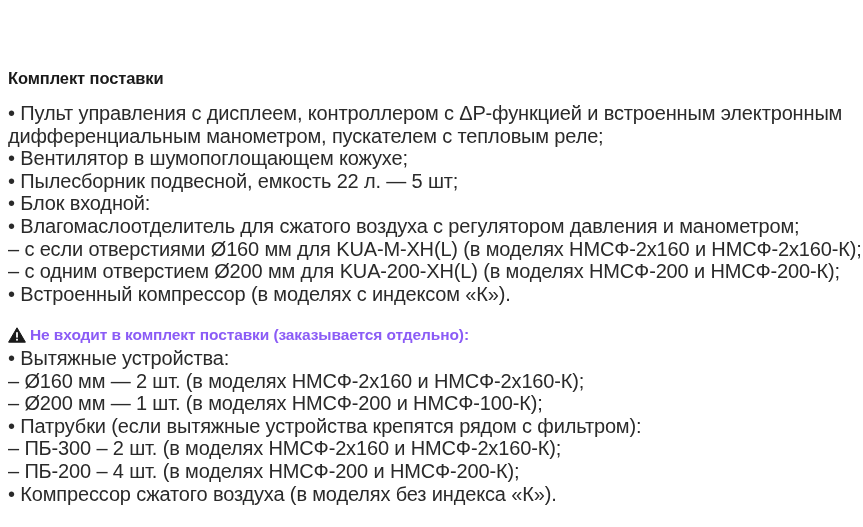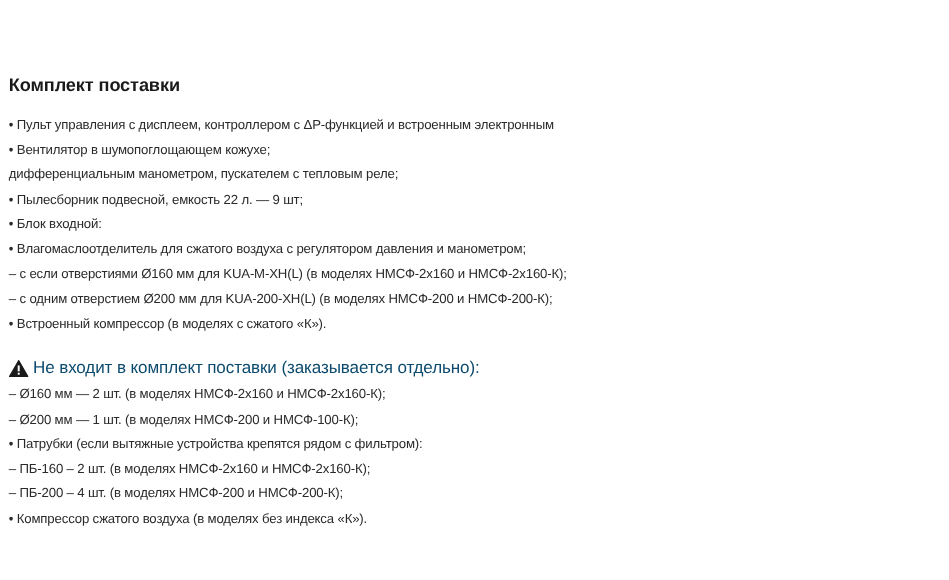--- a/index.html
+++ b/index.html
@@ -24,34 +24,34 @@
     }
     .heading {
       font-size: 16.5px;
       font-weight: bold;
       color: #1a1a1a;
       line-height: 24px;
       margin: 0 0 12px 0;
       letter-spacing: -0.1px;
     }
     .line {
-      font-size: 12px;
+      font-size: 20px;
       line-height: 22.6px;
       color: #2a2a2a;
       white-space: nowrap;
       letter-spacing: -0.15px;
     }
     .gap {
       height: 19px;
     }
     .warn-heading {
       font-size: 15.5px;
-      font-weight: normal;
+      font-weight: bold;
       line-height: 22.6px;
-      color: #0c4a6e;
+      color: #8b5cf6;
       white-space: nowrap;
       display: flex;
       align-items: center;
       letter-spacing: -0.1px;
     }
     .warn-icon {
       display: inline-block;
       width: 18px;
       height: 16px;
       margin-right: 4px;
@@ -66,45 +66,46 @@
   </style>
 </head>
 <body>
 
 <div class="content">
 
   <div class="heading">Комплект поставки</div>
 
   <div>
     <div class="line">• Пульт управления с дисплеем, контроллером с ΔР-функцией и встроенным электронным</div>
+    <div class="line">дифференциальным манометром, пускателем с тепловым реле;</div>
     <div class="line">• Вентилятор в шумопоглощающем кожухе;</div>
-    <div class="line">дифференциальным манометром, пускателем с тепловым реле;</div>
-    <div class="line">• Пылесборник подвесной, емкость 22 л. — 9 шт;</div>
+    <div class="line">• Пылесборник подвесной, емкость 22 л. — 5 шт;</div>
     <div class="line">• Блок входной:</div>
     <div class="line">• Влагомаслоотделитель для сжатого воздуха с регулятором давления и манометром;</div>
     <div class="line">– с если отверстиями Ø160 мм для KUA-M-XH(L) (в моделях НМСФ-2x160 и НМСФ-2x160-К);</div>
     <div class="line">– с одним отверстием Ø200 мм для KUA-200-XH(L) (в моделях НМСФ-200 и НМСФ-200-К);</div>
-    <div class="line">• Встроенный компрессор (в моделях с сжатого «К»).</div>
+    <div class="line">• Встроенный компрессор (в моделях с индексом «К»).</div>
   </div>
 
   <div class="gap"></div>
 
   <div class="warn-heading">
     <span class="warn-icon">
       <svg viewBox="0 0 18 16" xmlns="http://www.w3.org/2000/svg">
         <path d="M9 0.8 L17.4 15.2 L0.6 15.2 Z" fill="#1a1a1a" stroke="#1a1a1a" stroke-width="1" stroke-linejoin="round"></path>
         <rect x="8.1" y="5.2" width="1.8" height="5.4" fill="#ffffff"></rect>
         <rect x="8.1" y="11.8" width="1.8" height="1.8" fill="#ffffff"></rect>
       </svg>
     </span>
     <span>Не входит в комплект поставки (заказывается отдельно):</span>
   </div>
 
   <div>
+    <div class="line">• Вытяжные устройства:</div>
     <div class="line">– Ø160 мм — 2 шт. (в моделях НМСФ-2x160 и НМСФ-2x160-К);</div>
     <div class="line">– Ø200 мм — 1 шт. (в моделях НМСФ-200 и НМСФ-100-К);</div>
     <div class="line">• Патрубки (если вытяжные устройства крепятся рядом с фильтром):</div>
-    <div class="line">– ПБ-160 – 2 шт. (в моделях НМСФ-2x160 и НМСФ-2x160-К);</div>
+    <div class="line">– ПБ-300 – 2 шт. (в моделях НМСФ-2x160 и НМСФ-2x160-К);</div>
     <div class="line">– ПБ-200 – 4 шт. (в моделях НМСФ-200 и НМСФ-200-К);</div>
     <div class="line">• Компрессор сжатого воздуха (в моделях без индекса «К»).</div>
   </div>
 
 </div>
 
 </body></html>

